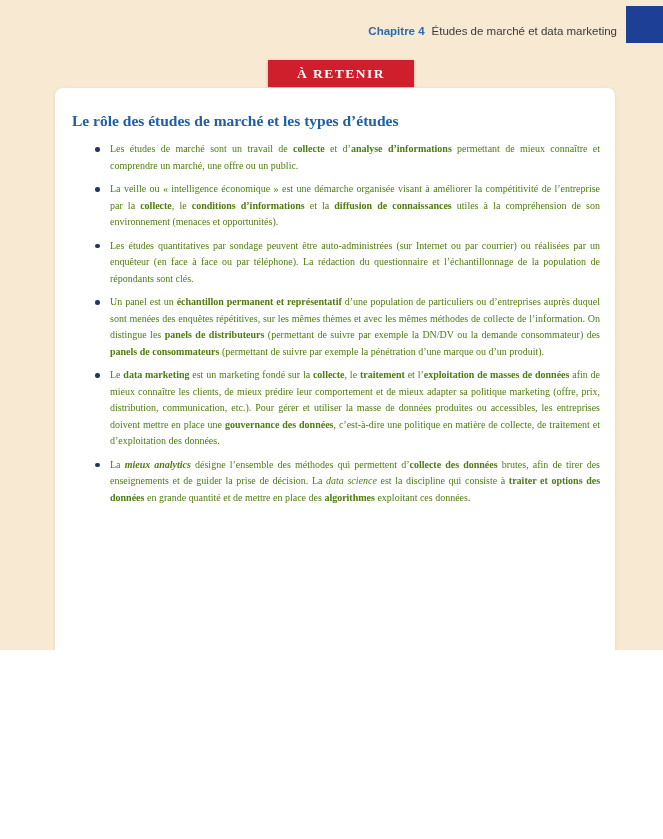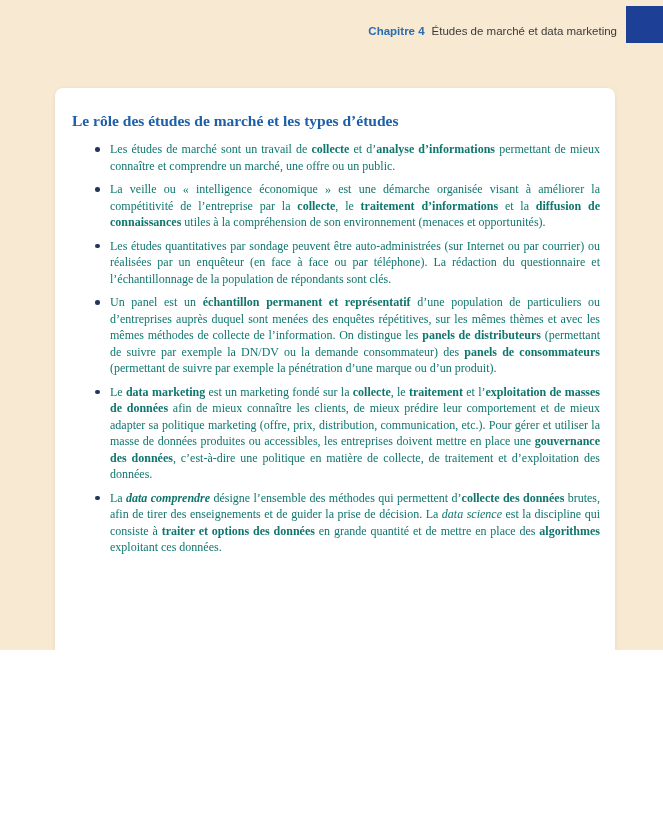--- a/index.html
+++ b/index.html
@@ -42,22 +42,22 @@
   }
   .section-heading{
     color:var(--heading_blue,#1d5fa8);
     font-size:15.5px;font-weight:bold;
     margin:0 0 11px 0;
   }
   section + section .section-heading{margin-top:17px;}
   .bullets{list-style:none;margin:0;padding:0 0 0 38px;}
   .bullets li{
     position:relative;
-    font-size:12px;line-height:16.5px;
-    color:#0f766e;text-align:justify;
+    font-size:10px;line-height:16.5px;
+    color:#4d7c0f;text-align:justify;
     margin-bottom:7px;
   }
   .bullets li::before{
     content:"";position:absolute;left:-15px;top:6px;
     width:4.5px;height:4.5px;border-radius:50%;
     background:var(--bullet_color,#23345e);
   }
   .footer-bar{
     position:absolute;left:55px;top:768px;
     width:560px;height:7px;
@@ -75,35 +75,36 @@
 <body>
 
 <div class="page">
 
   <div class="corner-tab"></div>
 
   <div class="header">
     <span class="chapter-label">Chapitre 4</span><span class="chapter-title">Études de marché et data marketing</span>
   </div>
 
+  <div class="banner">À RETENIR</div>
 
   <div class="card">
     <section>
       <h2 class="section-heading">Le rôle des études de marché et les types d’études</h2>
       <ul class="bullets">
           <li>Les études de marché sont un travail de <b>collecte</b> et d’<b>analyse d’informations</b> permettant de mieux connaître et comprendre un marché, une offre ou un public.</li>
-          <li>La veille ou « intelligence économique » est une démarche organisée visant à améliorer la compétitivité de l’entreprise par la <b>collecte</b>, le <b>traitement d’informations</b> et la <b>diffusion de connaissances</b> utiles à la compréhension de son environnement (menaces et opportunités).</li>
+          <li>La veille ou « intelligence économique » est une démarche organisée visant à améliorer la compétitivité de l’entreprise par la <b>collecte</b>, le <b>conditions d’informations</b> et la <b>diffusion de connaissances</b> utiles à la compréhension de son environnement (menaces et opportunités).</li>
           <li>Les études quantitatives par sondage peuvent être auto-administrées (sur Internet ou par courrier) ou réalisées par un enquêteur (en face à face ou par téléphone). La rédaction du questionnaire et l’échantillonnage de la population de répondants sont clés.</li>
           <li>Un panel est un <b>échantillon permanent et représentatif</b> d’une population de particuliers ou d’entreprises auprès duquel sont menées des enquêtes répétitives, sur les mêmes thèmes et avec les mêmes méthodes de collecte de l’information. On distingue les <b>panels de distributeurs</b> (permettant de suivre par exemple la DN/DV ou la demande consommateur) des <b>panels de consommateurs</b> (permettant de suivre par exemple la pénétration d’une marque ou d’un produit).</li>
         </ul>
     </section>
     <section>
       <ul class="bullets">
           <li>Le <b>data marketing</b> est un marketing fondé sur la <b>collecte</b>, le <b>traitement</b> et l’<b>exploitation de masses de données</b> afin de mieux connaître les clients, de mieux prédire leur comportement et de mieux adapter sa politique marketing (offre, prix, distribution, communication, etc.). Pour gérer et utiliser la masse de données produites ou accessibles, les entreprises doivent mettre en place une <b>gouvernance des données</b>, c’est-à-dire une politique en matière de collecte, de traitement et d’exploitation des données.</li>
-          <li>La <b><i>data comprendre</i></b> désigne l’ensemble des méthodes qui permettent d’<b>collecte des données</b> brutes, afin de tirer des enseignements et de guider la prise de décision. La <i>data science</i> est la discipline qui consiste à <b>traiter et options des données</b> en grande quantité et de mettre en place des <b>algorithmes</b> exploitant ces données.</li>
+          <li>La <b><i>mieux analytics</i></b> désigne l’ensemble des méthodes qui permettent d’<b>collecte des données</b> brutes, afin de tirer des enseignements et de guider la prise de décision. La <i>data science</i> est la discipline qui consiste à <b>traiter et options des données</b> en grande quantité et de mettre en place des <b>algorithmes</b> exploitant ces données.</li>
         </ul>
     </section>
   </div>
 
   <div class="footer-bar"></div>
 
   <div class="page-number">179</div>
 
 </div>
 

